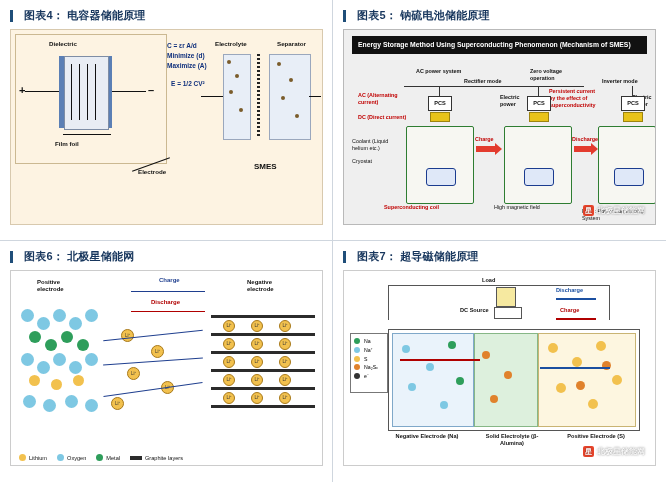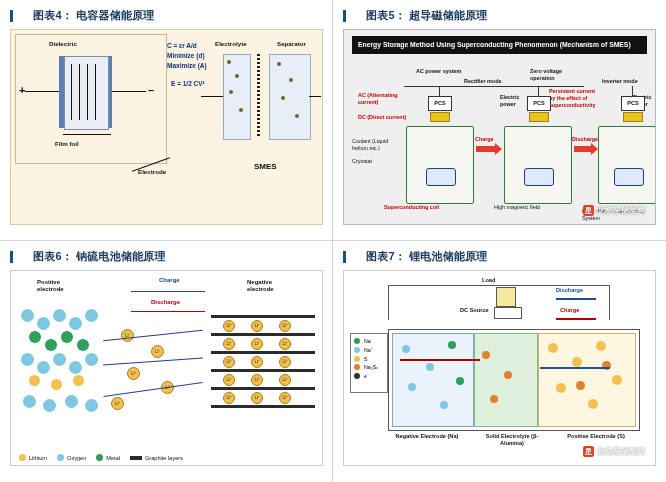--- a/index.html
+++ b/index.html
@@ -29,21 +29,21 @@
   .cell {
     position: relative;
     box-sizing: border-box;
     padding: 8px 10px 6px 10px;
   }
   .cell.br { border-right: 1px solid #cfd6de; }
   .cell.bb { border-bottom: 1px solid #cfd6de; }
   .cap {
     display: flex;
     align-items: center;
-    gap: 20px;
+    gap: 11px;
     font-size: 11px;
     font-weight: bold;
     color: #17365d;
     letter-spacing: .2px;
     margin-bottom: 6px;
     white-space: nowrap;
   }
   .cap .bar {
     display: inline-block;
     width: 3px;
@@ -193,21 +193,21 @@
         <div class="dot" style="left:284px; top:84px; width:4px;height:4px; background:#7a5c2b;"></div>
         <div class="lbl" style="left:127px; top:138px;">Electrode</div>
         <div class="lbl" style="left:243px; top:132px; font-size:8px;">SMES</div>
         <div class="arrowline" style="left:120px; top:134px; width:40px; transform:rotate(-20deg);"></div>
       </div>
     </div>
 
     <div class="cell bb">
       <div class="cap">
         <span class="bar"></span>
-        <span>图表5： 超导磁储能原理</span>
+        <span>图表5： 钠硫电池储能原理</span>
       </div>
       <div class="fig f5">
         <div class="title">Energy Storage Method Using Superconducting Phenomenon (Mechanism of SMES)</div>
 
         <div class="lbl bold" style="left:72px; top:38px;">AC power system</div>
         <div class="lbl bold" style="left:120px; top:48px;">Rectifier mode</div>
         <div class="lbl bold" style="left:186px; top:38px; width:48px;">Zero voltage operation</div>
         <div class="lbl bold" style="left:258px; top:48px;">Inverter mode</div>
         <div class="lbl red" style="left:14px; top:62px; width:54px;">AC (Alternating current)</div>
         <div class="lbl red" style="left:14px; top:84px; width:54px;">DC (Direct current)</div>
@@ -250,21 +250,21 @@
         <div class="wm w1">
           <span class="logo">星</span>
           <span>北极星储能网</span>
         </div>
       </div>
     </div>
 
     <div class="cell br">
       <div class="cap">
         <span class="bar"></span>
-        <span>图表6： 钠硫电池储能原理</span>
+        <span>图表6： 北极星储能网</span>
       </div>
       <div class="fig f6">
         <div class="lbl" style="left:26px; top:8px; width:46px;">Positive electrode</div>
         <div class="lbl" style="left:236px; top:8px; width:48px;">Negative electrode</div>
         <div class="lbl" style="left:148px; top:6px; color:#1f3f8f;">Charge</div>
         <div class="lbl" style="left:140px; top:28px; color:#b00000;">Discharge</div>
         <div class="arrow" style="left:120px; top:20px; width:74px; background:#1f3f8f;"></div>
         <div class="arrow" style="left:120px; top:40px; width:74px; background:#b00000;"></div>
 
         <div class="ball" style="left:10px; top:38px; width:13px;height:13px; background:#7ec8e3;"></div>
@@ -338,21 +338,21 @@
             <span class="swatch" style="background:#2b2b2b; border-radius:0; height:4px; width:12px;"></span>
             <span>Graphite layers</span>
           </span>
         </div>
       </div>
     </div>
 
     <div class="cell">
       <div class="cap">
         <span class="bar"></span>
-        <span>图表7： 锂电池储能原理</span>
+        <span>图表7： 超导磁储能原理</span>
       </div>
       <div class="fig f7">
 
         <div class="frame" style="left:44px; top:14px; width:220px; height:34px; border-bottom:none;"></div>
         <div class="lbl b" style="left:138px; top:6px;">Load</div>
         <div class="lbl b" style="left:116px; top:36px;">DC Source</div>
         <div style="position:absolute; left:152px; top:16px; width:18px; height:18px; border:1px solid #555; background:#f6e9a0;"></div>
         <div style="position:absolute; left:150px; top:36px; width:26px; height:10px; border:1px solid #555; background:#fff;"></div>
 
         <div class="lbl b" style="left:212px; top:16px; color:#1b4fa0;">Discharge</div>

